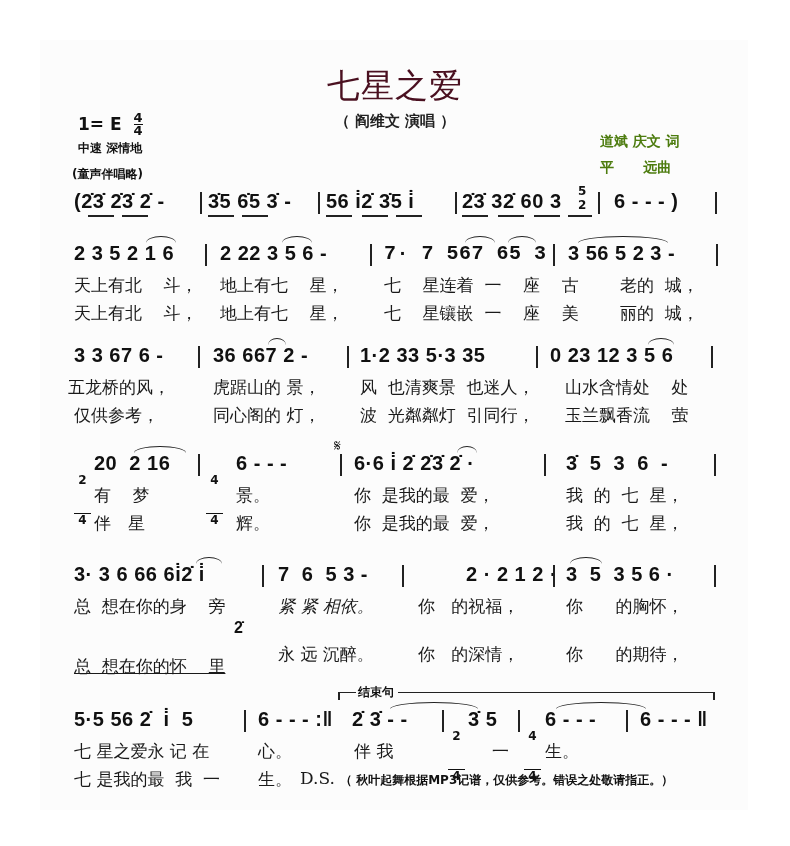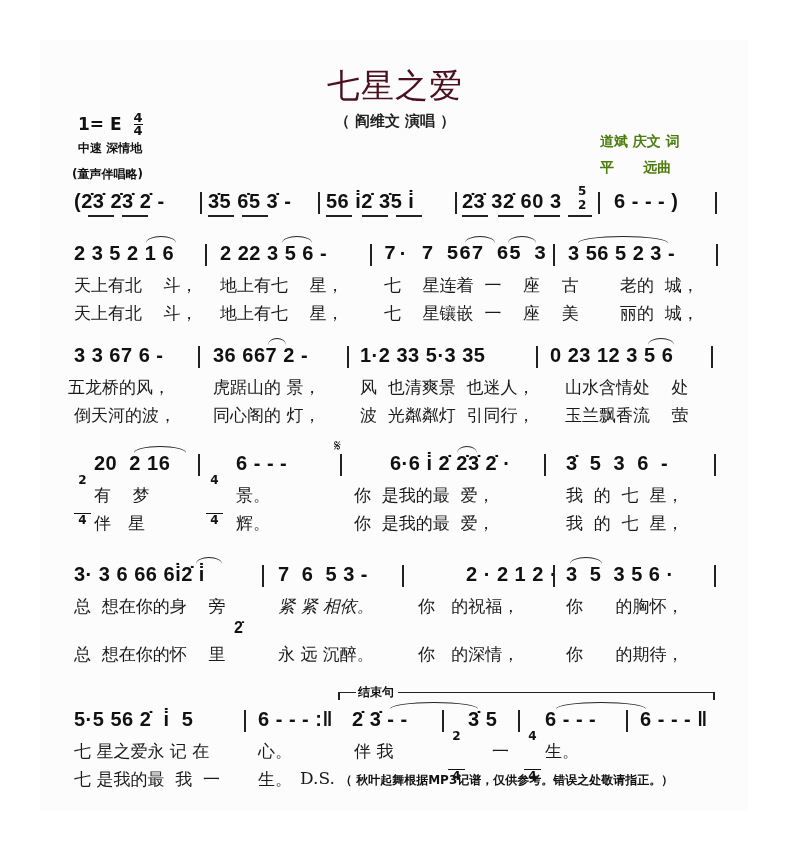--- a/index.html
+++ b/index.html
@@ -105,41 +105,41 @@
   <div class="notes seg" style="left:360px; top:0;">1·2 33 5·3 35</div>
   <div class="bar" style="left:536px; top:2px; height:22px;"></div>
   <div class="notes seg" style="left:550px; top:0;">0 23 12 3 5 6</div>
   <div class="bar" style="left:711px; top:2px; height:22px;"></div>
   <div class="slur" style="left:268px; top:-6px; width:18px;"></div>
   <div class="slur" style="left:648px; top:-6px; width:26px;"></div>
   <div class="lyric seg" style="left:68px; top:32px;">五龙桥的风，</div>
   <div class="lyric seg" style="left:213px; top:32px;">虎踞山的 景，</div>
   <div class="lyric seg" style="left:360px; top:32px;">风  也清爽景  也迷人，</div>
   <div class="lyric seg" style="left:565px; top:32px;">山水含情处    处</div>
-  <div class="lyric seg" style="left:74px; top:60px;">倒天河的波，</div>
+  <div class="lyric seg" style="left:74px; top:60px;">仅供参考，</div>
   <div class="lyric seg" style="left:213px; top:60px;">同心阁的 灯，</div>
   <div class="lyric seg" style="left:360px; top:60px;">波  光粼粼灯  引同行，</div>
   <div class="lyric seg" style="left:565px; top:60px;">玉兰飘香流    萤</div>
 </div>
 
 <div class="row" style="top:452px;">
   <div class="seg small" style="left:74px; top:-4px; line-height:13px; text-align:center;">
     <div>2</div>
     <div style="border-top:1.5px solid #111;">4</div>
   </div>
   <div class="notes seg" style="left:94px; top:0;">20  2 16</div>
   <div class="bar" style="left:198px; top:2px; height:22px;"></div>
   <div class="seg small" style="left:206px; top:-4px; line-height:13px; text-align:center;">
     <div>4</div>
     <div style="border-top:1.5px solid #111;">4</div>
   </div>
   <div class="notes seg" style="left:236px; top:0;">6 - - -</div>
   <div class="segno" style="left:334px; top:-16px;">𝄋</div>
   <div class="bar" style="left:340px; top:2px; height:22px;"></div>
-  <div class="notes seg" style="left:354px; top:0;margin-left:36px;">6·6 i̇ 2̇ 2̇3̇ 2̇ ·</div>
+  <div class="notes seg" style="left:354px; top:0;">6·6 i̇ 2̇ 2̇3̇ 2̇ ·</div>
   <div class="bar" style="left:544px; top:2px; height:22px;"></div>
   <div class="notes seg" style="left:566px; top:0;">3̇  5  3  6  -</div>
   <div class="bar" style="left:714px; top:2px; height:22px;"></div>
   <div class="slur" style="left:134px; top:-6px; width:52px;"></div>
   <div class="slur" style="left:457px; top:-6px; width:20px;"></div>
   <div class="lyric seg" style="left:94px; top:32px;">有    梦</div>
   <div class="lyric seg" style="left:236px; top:32px;">景。</div>
   <div class="lyric seg" style="left:354px; top:32px;">你  是我的最  爱，</div>
   <div class="lyric seg" style="left:566px; top:32px;">我  的  七  星，</div>
   <div class="lyric seg" style="left:94px; top:60px;font-family:Liberation Serif, serif;">伴    星</div>
@@ -157,21 +157,21 @@
   <div class="bar" style="left:553px; top:2px; height:22px;"></div>
   <div class="notes seg" style="left:566px; top:0;">3  5  3 5 6 ·</div>
   <div class="bar" style="left:714px; top:2px; height:22px;"></div>
   <div class="slur" style="left:196px; top:-6px; width:26px;"></div>
   <div class="slur" style="left:570px; top:-6px; width:32px;"></div>
   <div class="lyric seg" style="left:74px; top:32px;">总  想在你的身    旁</div>
   <div class="lyric seg" style="left:278px; top:32px;font-style:italic;">紧 紧 相依。</div>
   <div class="lyric seg" style="left:418px; top:32px;">你   的祝福，</div>
   <div class="lyric seg" style="left:566px; top:32px;">你      的胸怀，</div>
   <div class="notes seg" style="left:234px; top:56px; font-size:16px;">2̇</div>
-  <div class="lyric seg" style="left:74px; top:80px;">总  想在你的怀    里</div>
+  <div class="lyric seg" style="left:74px; top:92px;text-decoration:underline;">总  想在你的怀    里</div>
   <div class="lyric seg" style="left:278px; top:80px;">永 远 沉醉。</div>
   <div class="lyric seg" style="left:418px; top:80px;">你   的深情，</div>
   <div class="lyric seg" style="left:566px; top:80px;">你      的期待，</div>
 </div>
 
 <div class="row" style="top:708px;">
   <div class="ending-tick" style="left:338px; top:-16px; height:8px;"></div>
   <div class="ending-line" style="left:338px; top:-16px; width:18px;"></div>
   <div class="seg small" style="left:358px; top:-24px;">结束句</div>
   <div class="ending-line" style="left:398px; top:-16px; width:316px;"></div>

